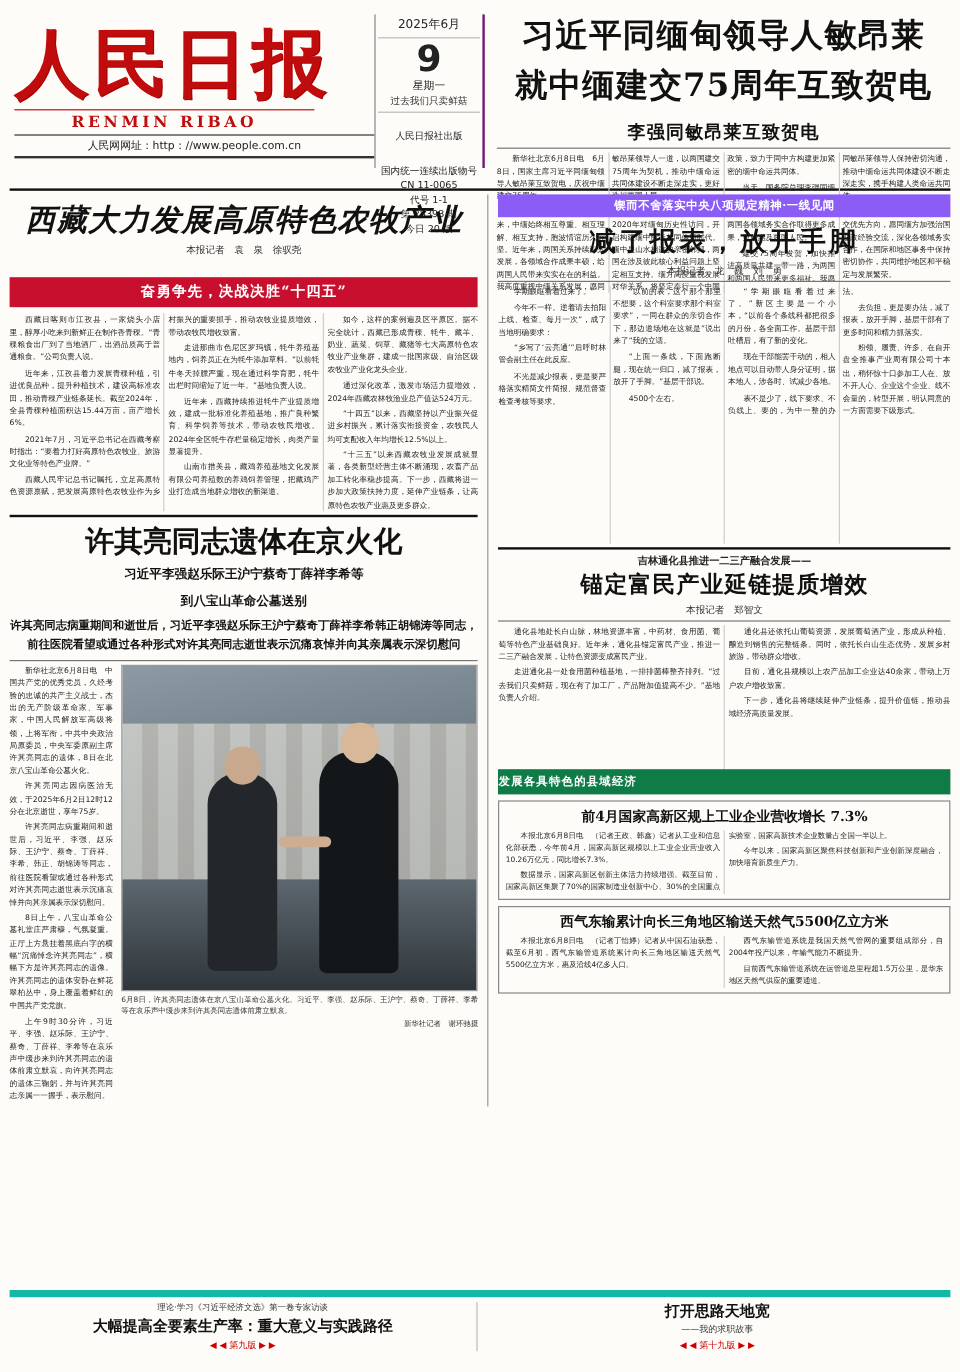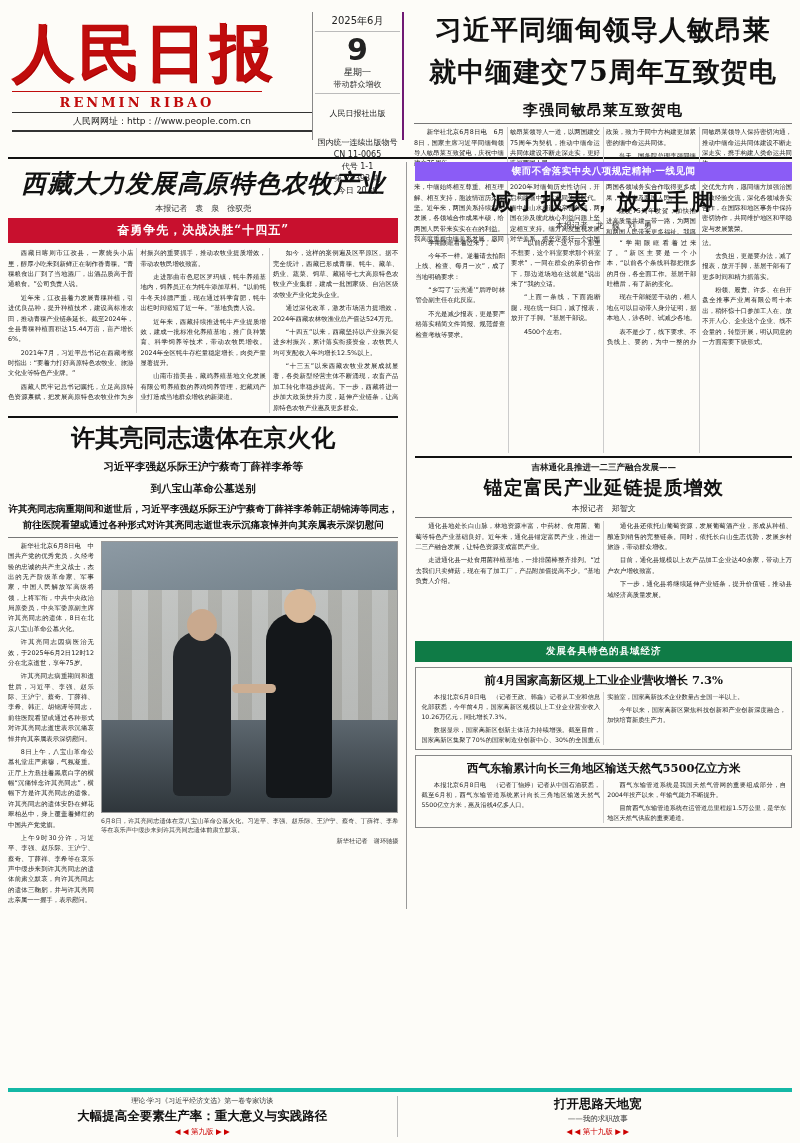--- a/index.html
+++ b/index.html
@@ -64,21 +64,21 @@
 
   
   .main{display:flex;gap:8px;}
   .left{width:394px;}
   .right{width:380px;border-left:1px solid #999;padding-left:8px;}
 
   
   .lead-title{font-size:25px;margin:6px 0 4px;letter-spacing:1px;font-style:italic;}
   .redbar{
     background:#c8102e;color:#fff;text-align:center;font-weight:bold;
-    font-size:12px;padding:4px 0;margin:4px 0 5px;letter-spacing:1px;
+    font-size:12px;padding:4px 0;margin:17px 0 5px;letter-spacing:1px;
     font-family:"DejaVu Serif","Liberation Serif",serif;
   }
   .cols3{column-count:3;column-gap:7px;column-rule:1px solid #ccc;}
   .cols2{column-count:2;column-gap:7px;column-rule:1px solid #ccc;}
   .cols4{column-count:4;column-gap:6px;column-rule:1px solid #ccc;}
 
   
   .fn-title{font-size:24px;margin:5px 0 5px;}
   .fn-sub{font-size:10.5px;line-height:1.6;text-align:center;font-weight:bold;
     font-family:"DejaVu Serif","Liberation Serif",serif;margin:0 0 5px;}
@@ -97,33 +97,33 @@
   .photo .f2 .head{position:absolute;left:18px;top:-24px;width:32px;height:34px;border-radius:50%;background:#d8b899;}
   .photo .arms{position:absolute;left:44%;bottom:44%;width:44px;height:9px;background:#cdae92;border-radius:5px;}
   .cap{font-size:6.2px;line-height:1.5;color:#333;margin-top:3px;text-align:justify;}
   .cap .credit{text-align:right;display:block;margin-top:2px;}
   .red-banner{
     background:#8b5cf6;color:#fff;text-align:center;font-weight:bold;font-size:9.5px;
     padding:3px 0;letter-spacing:.5px;font-family:"DejaVu Serif","Liberation Serif",serif;
   }
   .r-title2{font-size:22px;margin:7px 0 4px;letter-spacing:3px;}
   .greenbar{
-    background:#0f7b46;color:#fff;text-align:center;font-weight:bold;font-size:9.5px;
+    background:#0f7b46;color:#fff;font-weight:bold;font-size:9.5px;
     padding:4px 0;font-family:"DejaVu Serif","Liberation Serif",serif;letter-spacing:1px;
   }
   .kicker{font-size:8.5px;text-align:center;color:#222;margin:4px 0 2px;font-weight:bold;}
   .r-title3{font-size:19px;margin:2px 0 4px;letter-spacing:1px;}
   .box{border:1px solid #888;padding:4px 5px;margin-top:5px;}
   .box-title{font-size:11.5px;font-weight:bold;text-align:center;
     font-family:"DejaVu Serif","Liberation Serif",serif;margin:1px 0 4px;}
   .tiny-note{font-size:6.2px;line-height:1.6;text-align:justify;color:#222;}
   .tiny-note p{margin:0 0 3px;text-indent:2em;}
 
   
-  .footer{position:absolute;left:8px;right:8px;bottom:6px;border-top:4px solid #14b8a6;padding-top:4px;}
+  .footer{position:absolute;left:8px;right:8px;bottom:17px;border-top:6px solid #14b8a6;padding-top:4px;}
   .footer-inner{display:flex;gap:6px;}
   .f-cell{flex:1;border-right:1px solid #bbb;padding:0 5px;}
   .f-cell:last-child{border-right:none;}
   .f-kicker{font-size:7px;color:#333;text-align:center;margin-bottom:2px;}
   .f-title{font-size:12.5px;font-weight:bold;text-align:center;
     font-family:"DejaVu Serif","Liberation Serif",serif;line-height:1.3;}
   .f-sub{font-size:7.5px;text-align:center;color:#333;margin-top:2px;}
   .f-page{font-size:7.5px;text-align:center;color:#c00;margin-top:3px;}
 </style>
 </head>
@@ -135,21 +135,21 @@
     <div class="mh-logo">
       <div class="logo-cn">人民日报</div>
       <div class="logo-py">RENMIN RIBAO</div>
       <div class="mh-web">人民网网址：http：//www.people.com.cn</div>
     </div>
 
     <div class="mh-date">
       <div class="d-ym">2025年6月</div>
       <div class="d-day">9</div>
       <div class="d-week">星期一</div>
-      <div class="d-lunar">带动群众增收</div>
+      <div class="d-lunar">过去我们只卖鲜菇</div>
       <div class="d-org">人民日报社出版</div>
       <div class="d-org" style="white-space:pre-line;border-top:none;">国内统一连续出版物号
 CN 11-0065
 代号 1-1
 第 28393 期
 今日 20 版</div>
     </div>
 
     <div class="mh-head">
       <h1>习近平同缅甸领导人敏昂莱</h1>

